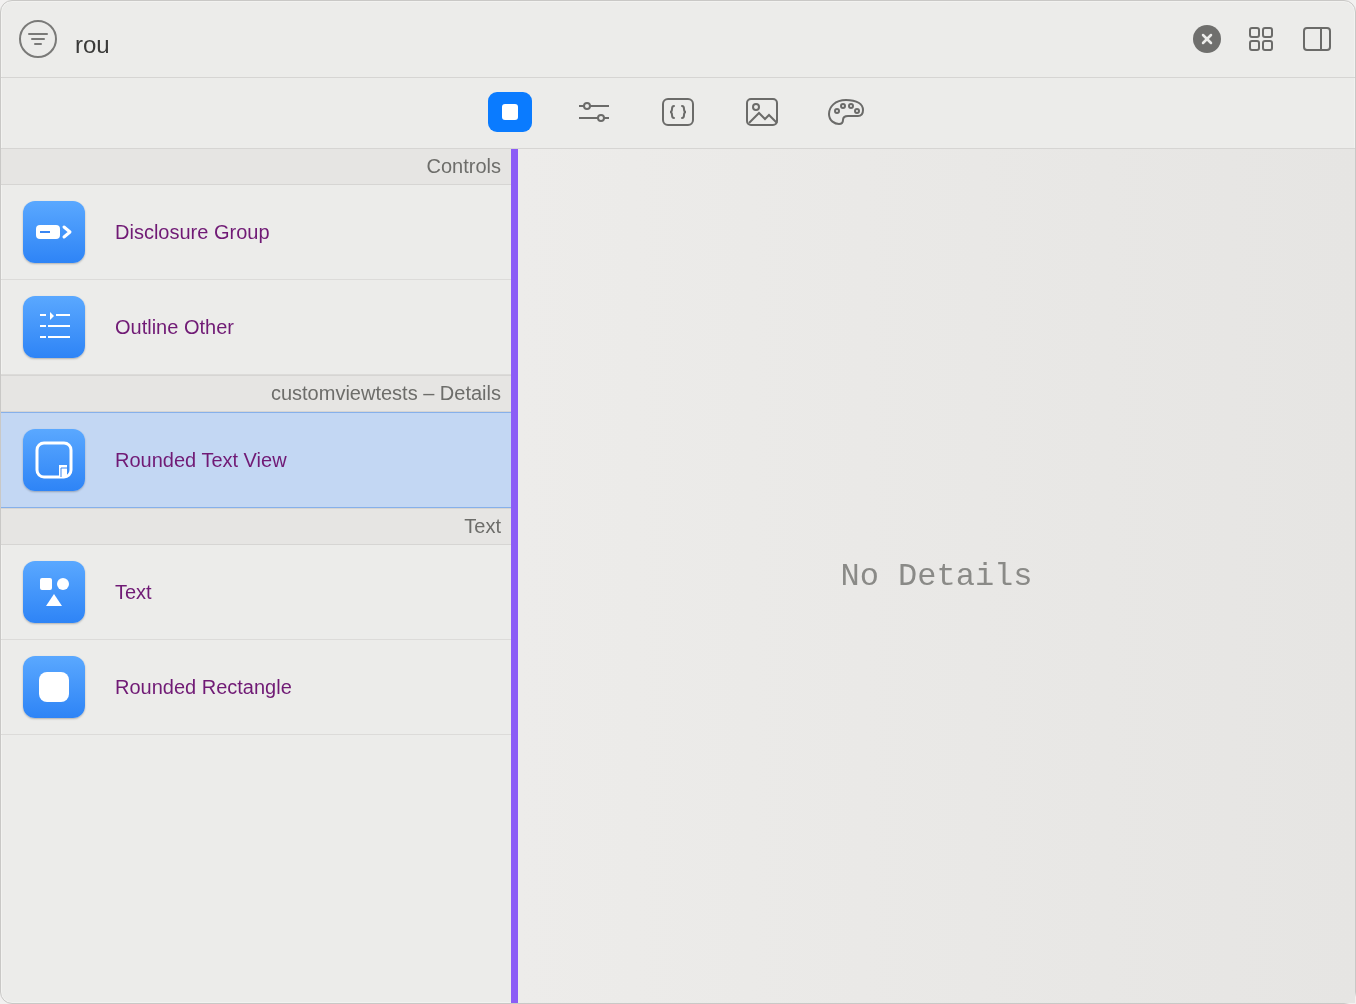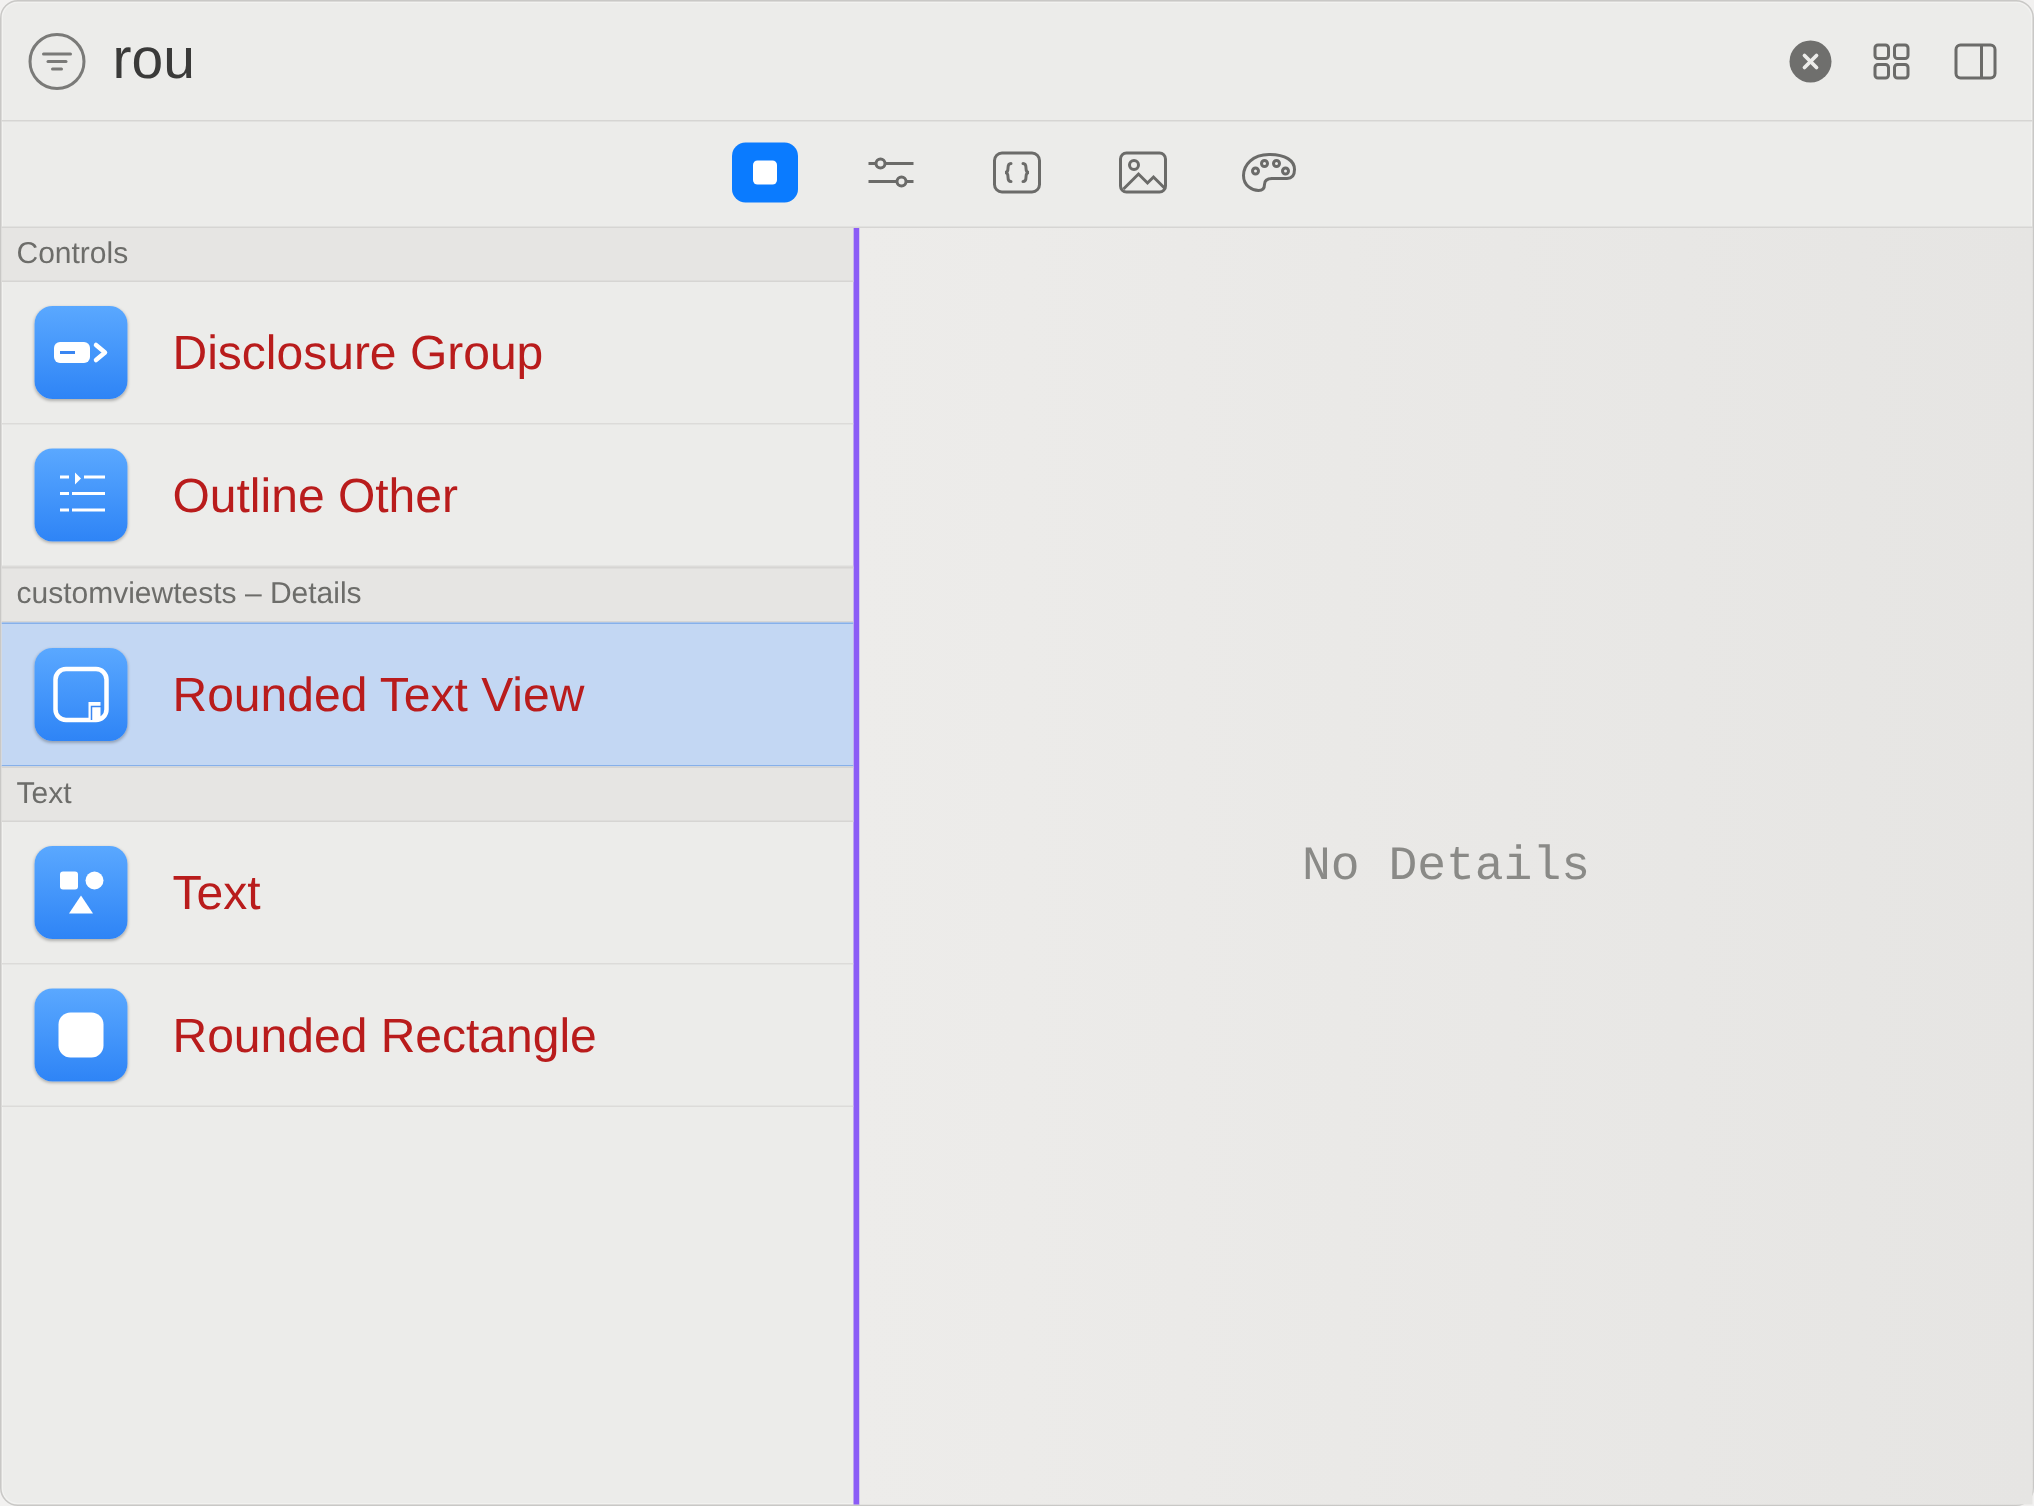--- a/index.html
+++ b/index.html
@@ -20,56 +20,56 @@
     gap: 18px;
     border-bottom: 1px solid #d6d5d3;
   }
   .filter-btn {
     width: 38px; height: 38px; border-radius: 50%;
     border: 2px solid #7a7a78;
     display: flex; align-items: center; justify-content: center;
     background: transparent;
   }
   .search-text {
-    font-size: 38px; font-weight: 400; color: #3a3a39; flex: 1;
-    border: none; background: transparent; outline: none;
+    font-size: 24px; font-weight: 400; color: #3a3a39; flex: 1;
+    border: none; background: transparent; outline: none; margin-top: 12px;
   }
   .top-right-btns { display: flex; gap: 24px; align-items: center; }
   .clear-btn { width: 28px; height: 28px; border-radius: 50%; background: #6f6f6d; display:flex; align-items:center; justify-content:center; }
   .grid-btn, .panel-btn { width: 32px; height: 32px; display:flex; align-items:center; justify-content:center; color:#555; }
 
   
   .tab-row {
     display:flex; justify-content:center; align-items:center;
     gap: 40px; padding: 14px 0 16px 0;
     border-bottom: 1px solid #d6d5d3;
   }
   .cat-tab { width: 44px; height: 40px; border-radius: 9px; display:flex; align-items:center; justify-content:center; color:#6b6b69; }
   .cat-tab.selected { background: #0a7bff; color:#fff; }
 
   
   .body-split { flex:1; display:flex; min-height:0; }
-  .left-col { width: 572px; border-right: 4px solid #8b5cf6; overflow-y:auto; }
+  .left-col { width: 517px; border-right: 7px solid #8b5cf6; overflow-y:auto;text-align:right; }
   .right-col { flex:1; display:flex; align-items:center; justify-content:center; background: linear-gradient(to right, #edecea 0%, #e9e8e6 55%, #e6e5e3 100%); font-family: Liberation Mono, monospace; }
   .no-details { font-size: 32px; color:#8a8a87; font-weight:400; }
 
   
   .section-header {
     font-size: 20px; color:#6d6d6a; padding: 6px 10px 6px 10px; background:#e6e5e3;
     border-top:1px solid #d6d5d3; border-bottom:1px solid #d6d5d3;
   }
   .section-header:first-child { border-top:none; }
 
   
   .row {
     display:flex; align-items:center; gap: 30px;
     padding: 16px 14px 16px 22px;
     border-bottom: 1px solid #dcdbd9;
   }
-  .row-label { font-size: 32px; color:#b91c1c; }
+  .row-label { font-size: 20px; color:#701a75; }
   .row.selected { background:#c3d7f3; border-top:1px solid #86b0ea; border-bottom:1px solid #86b0ea; }
   .row-icon {
     width: 62px; height: 62px; border-radius: 12px;
     display:flex; align-items:center; justify-content:center;
     background: linear-gradient(180deg,#5aa8ff 0%, #2e84f6 100%);
     box-shadow: 0 1px 2px rgba(0,0,0,0.25);
     flex-shrink:0;
   }
   .row-icon svg { display:block; }
 

